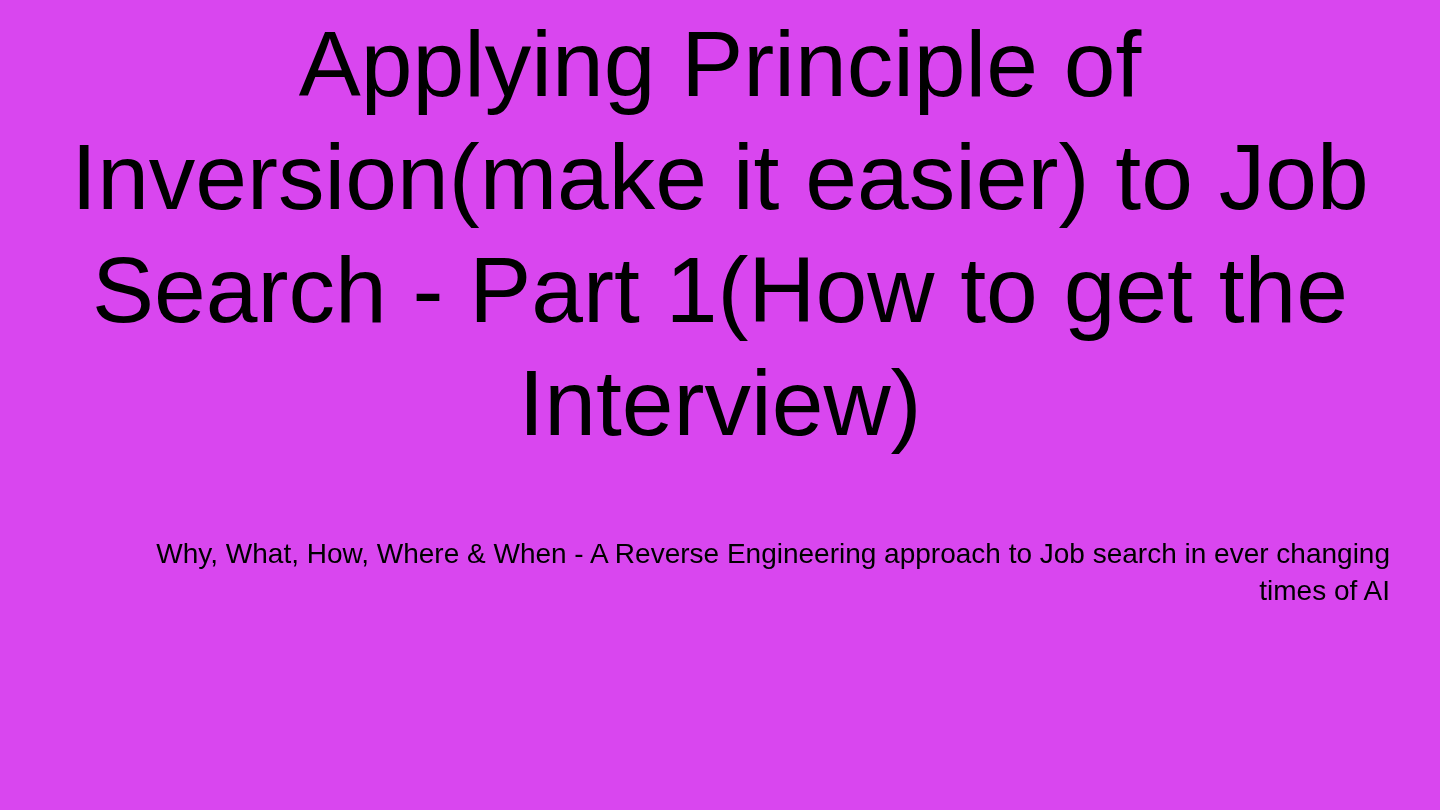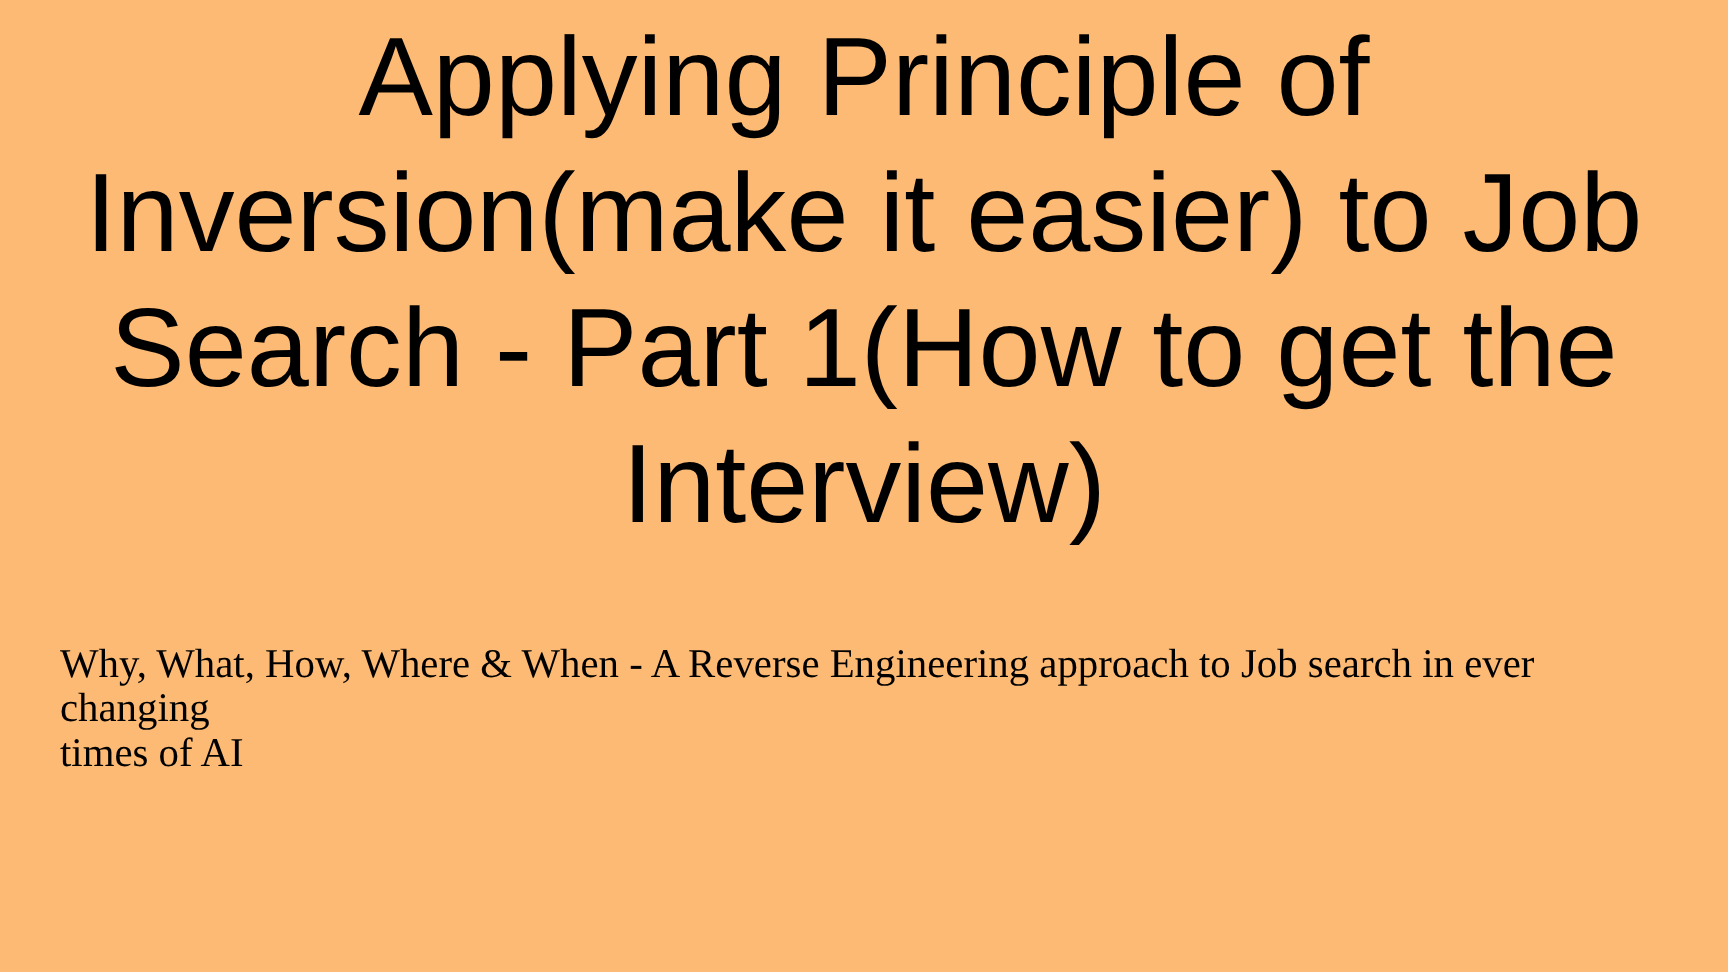--- a/index.html
+++ b/index.html
@@ -4,21 +4,21 @@
 <style>
   html, body {
     margin: 0;
     padding: 0;
     background: #ffffff;
   }
   .slide {
     position: relative;
     width: 1440px;
     height: 810px;
-    background: #fdba74;
+    background: #d946ef;
     overflow: hidden;
     font-family: "Liberation Sans", sans-serif;
     color: #000000;
   }
   .slide-title {
     position: absolute;
     top: 8px;
     left: 50%;
     transform: translateX(-50%);
     width: 1400px;
@@ -28,26 +28,25 @@
     font-weight: 400;
     letter-spacing: 0;
     white-space: pre-line;
   }
   .slide-subtitle {
     position: absolute;
     top: 535px;
     left: 50%;
     transform: translateX(-50%);
     width: 1340px;
-    text-align: left;
-    font-size: 34px;
+    text-align: right;
+    font-size: 28px;
     line-height: 37px;
     font-weight: 400;
     white-space: pre-line;
-    font-family: Liberation Serif, serif;
   }
 </style>
 </head>
 <body>
 
 <div class="slide">
   <div class="slide-title">Applying Principle of
 Inversion(make it easier) to Job
 Search - Part 1(How to get the
 Interview)</div>

